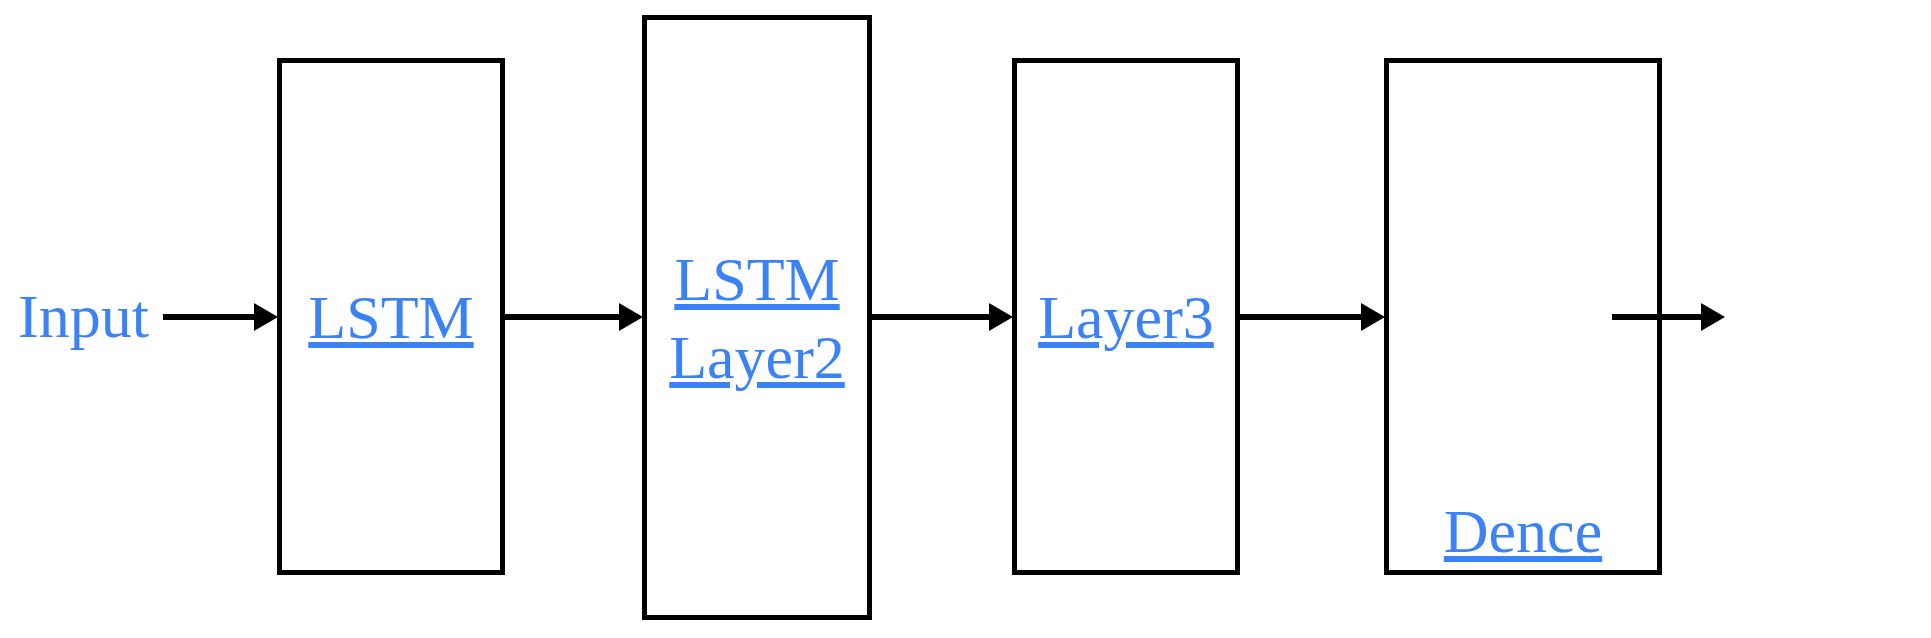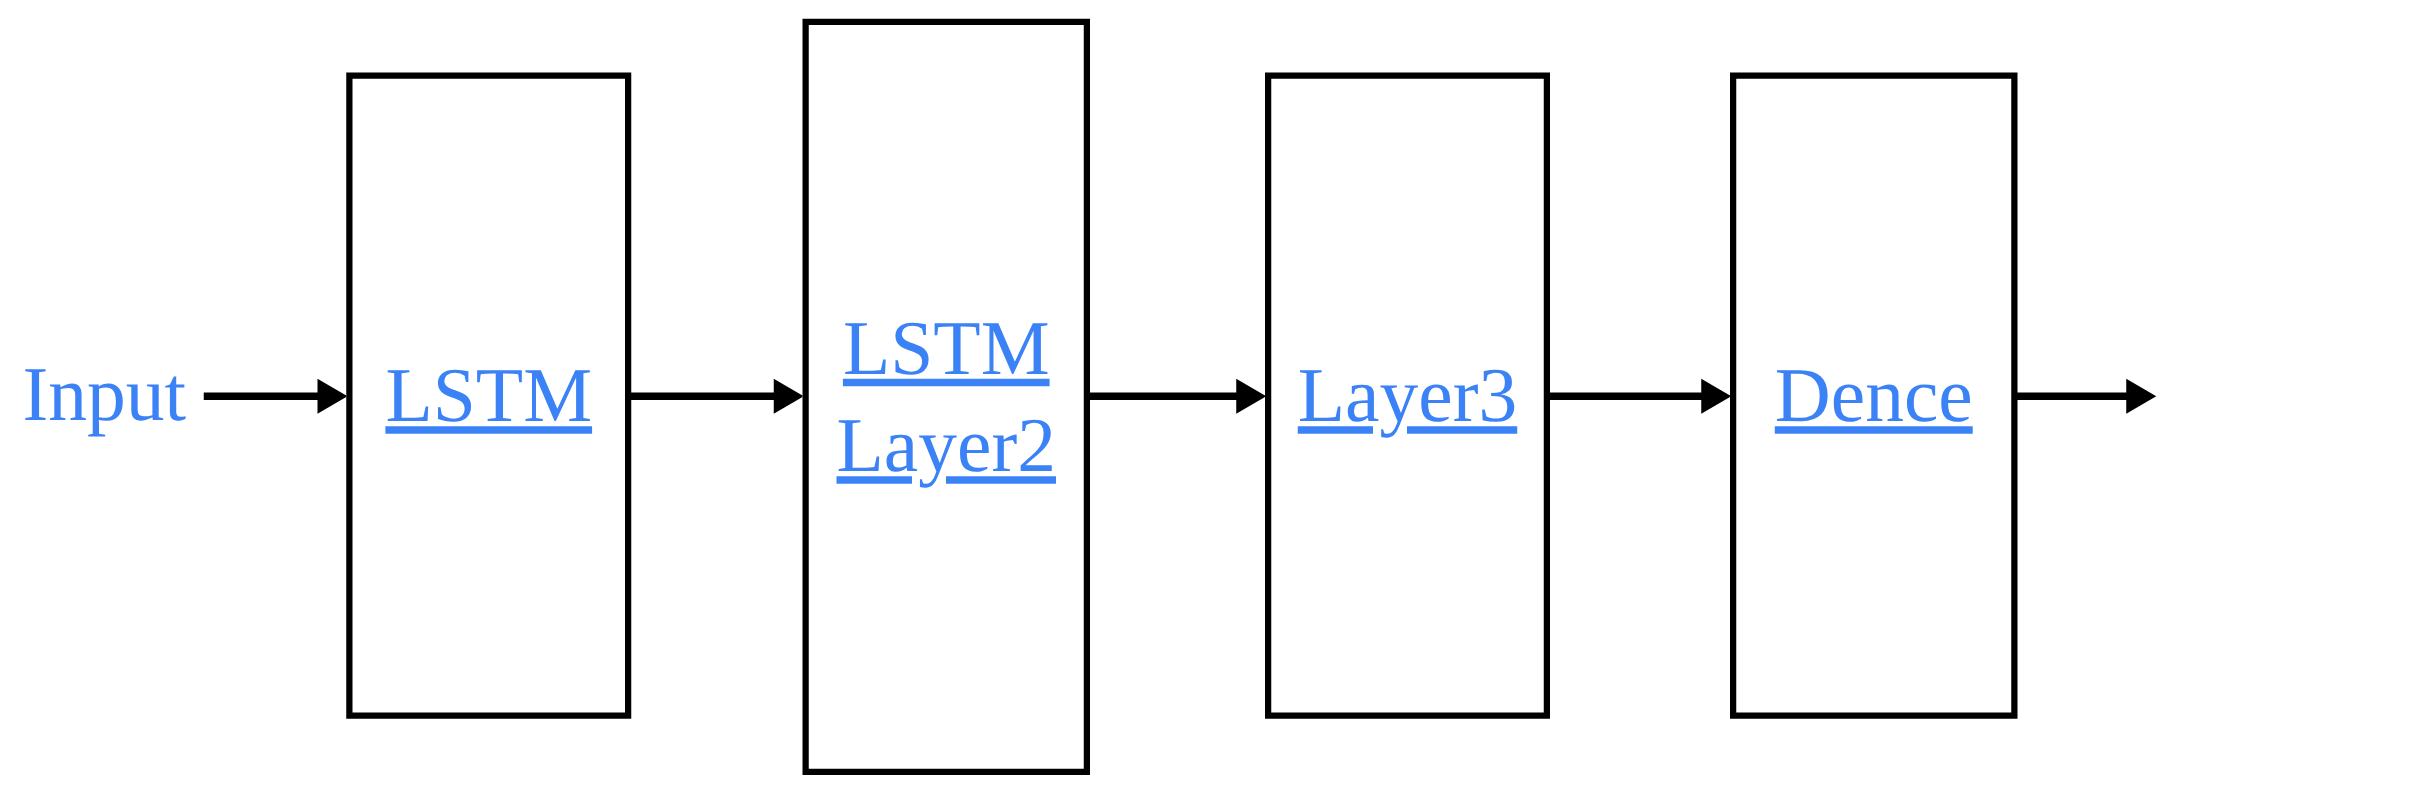--- a/index.html
+++ b/index.html
@@ -32,21 +32,21 @@
     box-sizing: border-box;
     border: 5px solid #000000;
     background: #ffffff;
     display: flex;
     align-items: center;
     justify-content: center;
   }
   .box.b1 { left: 277px;  top: 58px; width: 228px; height: 517px; }
   .box.b2 { left: 642px;  top: 15px; width: 230px; height: 605px; }
   .box.b3 { left: 1012px; top: 58px; width: 228px; height: 517px; }
-  .box.b4 { left: 1384px; top: 58px; width: 230px; height: 517px; }
+  .box.b4 { left: 1384px; top: 58px; width: 278px; height: 517px; align-items: flex-end; }
 
   .box-label {
     text-align: center;
     font-size: 62px;
     line-height: 78px;
     white-space: nowrap;
   }
   .box-label span { display: block; text-decoration: underline; }
 
   .arrow {

